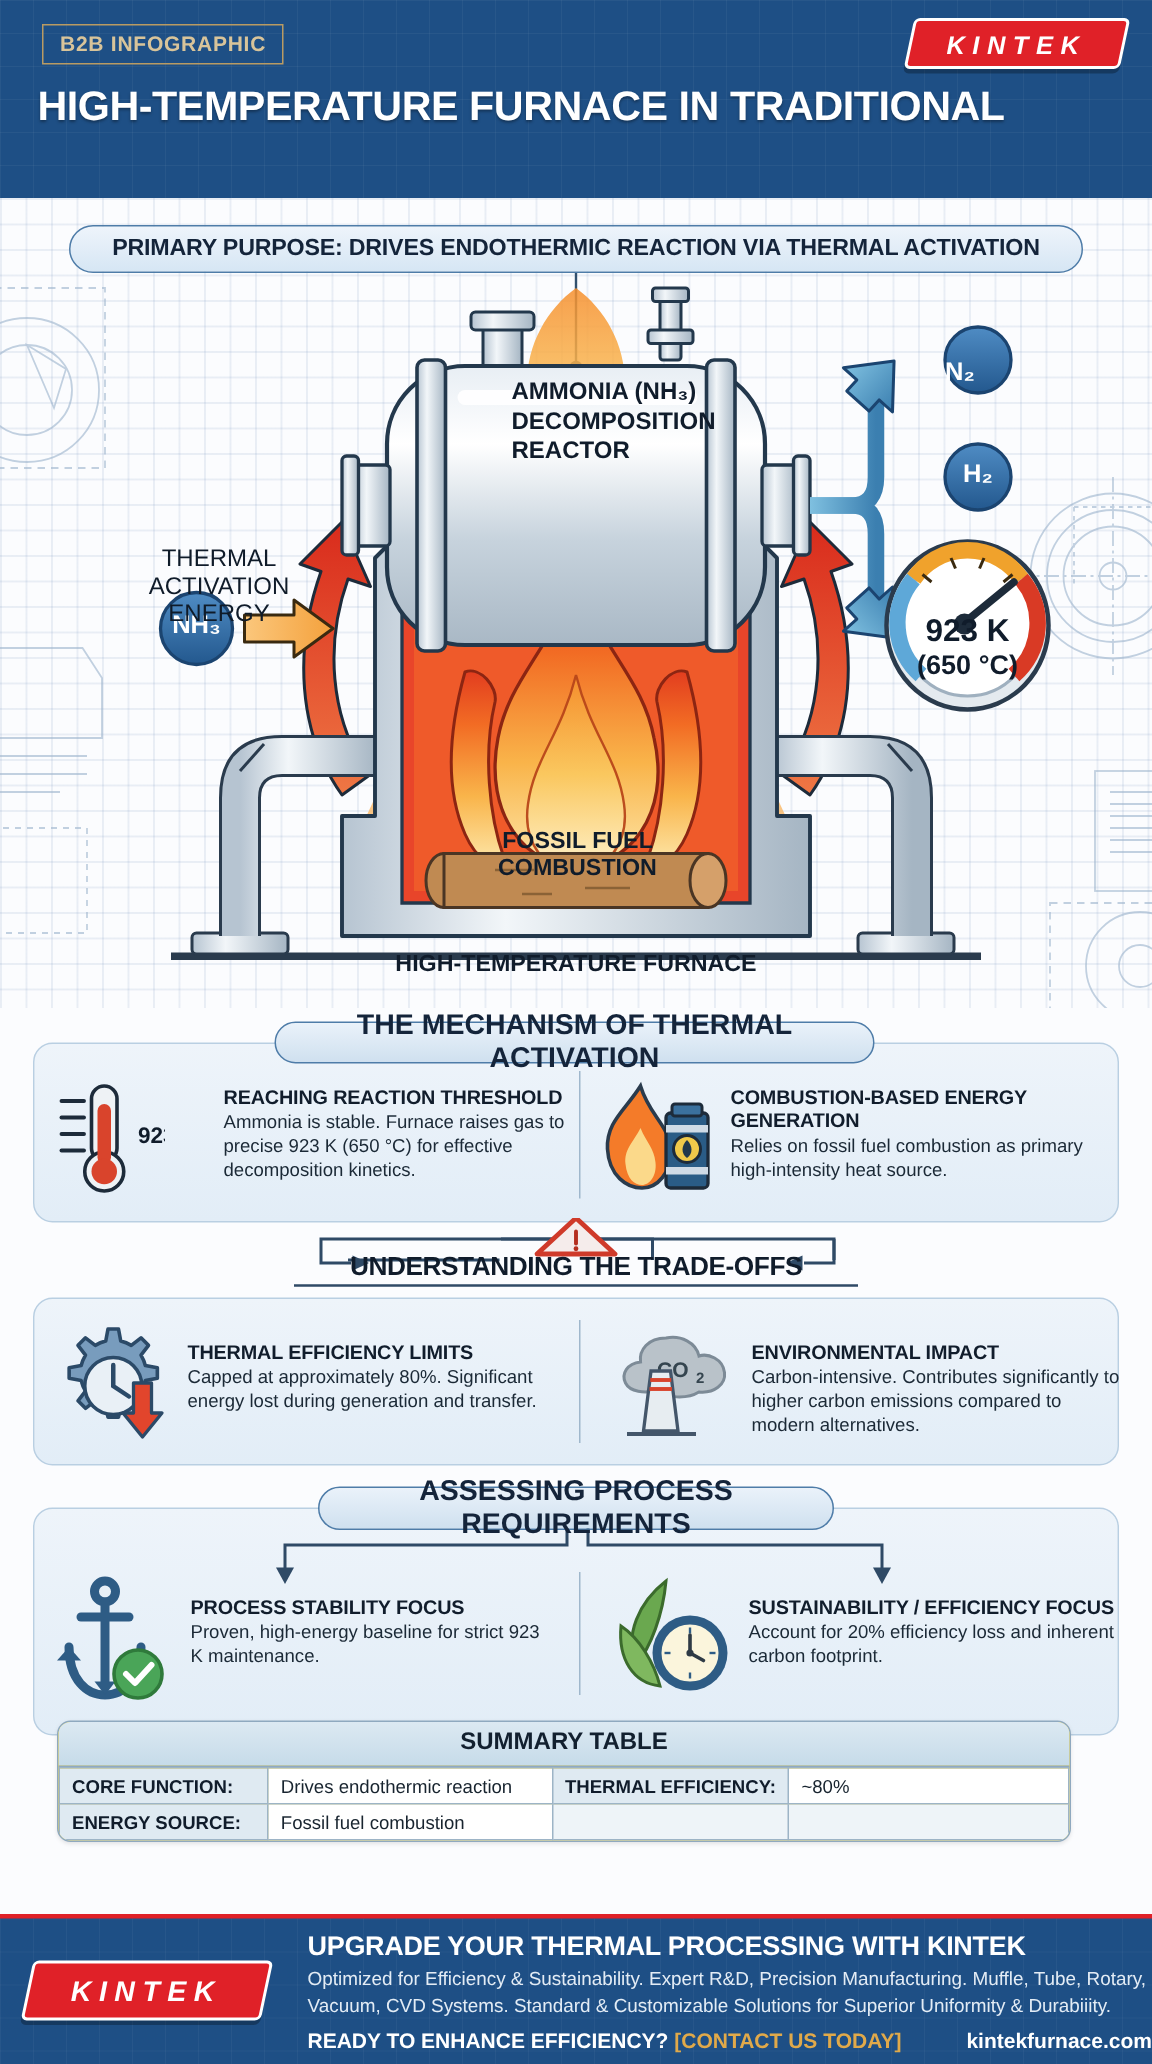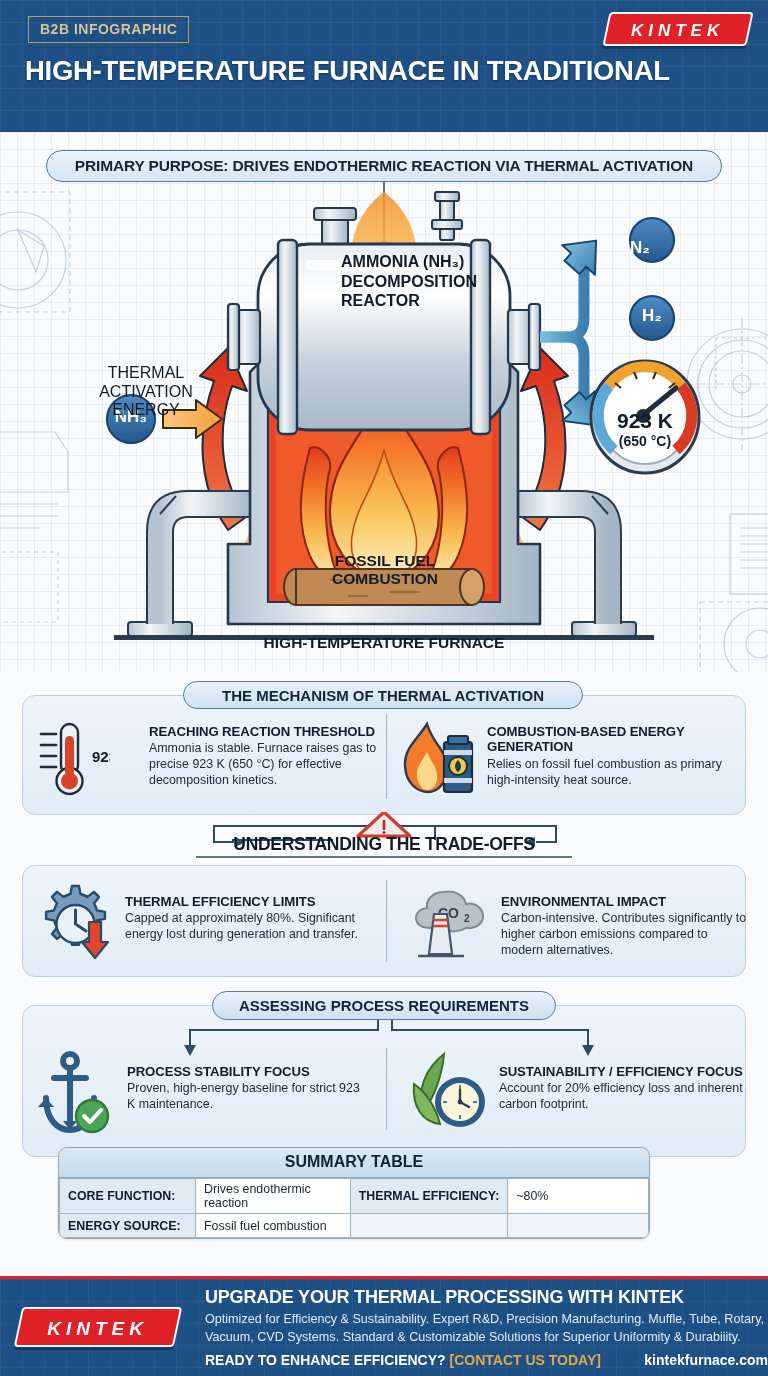--- a/index.html
+++ b/index.html
@@ -82,41 +82,41 @@
     border:1px solid #b9cfe2;
     border-radius:13px;
   }
   .sec-pill {
     position:absolute;
     background:linear-gradient(#eaf2fa,#cfe0ef);
     border:1.6px solid #4e7ca8;
     border-radius:17px;
     color:#14243a; font-weight:bold; text-align:center;
     display:flex; align-items:center; justify-content:center;
-    font-size:15px; z-index:5;
+    font-size:19px; z-index:5;
   }
   .col-h {
     font-weight:bold; font-size:13.2px; color:#111d2c; line-height:1.17;
     letter-spacing:-.1px; margin-bottom:2px;
   }
   .col-b { font-size:12.4px; color:#1b2936; line-height:1.28; }
   .divider { position:absolute; width:1px; background:#9fb7cc; }
 
   .row2 { position:absolute; display:flex; gap:9px; align-items:flex-start; }
   .ico { flex:0 0 auto; }
 
   
   .tradeoff-title {
     position:absolute; font-weight:bold; font-size:17.5px; color:#101c2b;
     letter-spacing:-.3px; text-align:center; width:100%;
   }
 
   
   .sumtable {
-    position:absolute; left:58px; top:1147px; width:592px;
+    position:absolute; left:38px; top:1147px; width:676px;
     border:1.5px solid #8fa9bf; border-radius:9px; overflow:hidden;
     background:#fde047;
     box-shadow:0 1px 3px rgba(0,0,0,.1);
   }
   .sum-h {
     background:linear-gradient(#dce9f2,#c6dbe9);
     text-align:center; font-weight:bold; font-size:16px; color:#12202f;
     padding:5px 0 6px; border-bottom:1px solid #8fa9bf;
   }
   table { border-collapse:collapse; width:100%; }
@@ -377,21 +377,21 @@
     <div style="position:absolute;left:630px;top:174px;width:44px;text-align:center;color:#fff;font-weight:bold;font-size:17px;">H₂</div>
 
     <div style="position:absolute;left:88px;top:232px;width:116px;text-align:center;font-weight:normal;font-size:16px;color:#0f1b29;line-height:1.16;">
       <div>THERMAL</div>
       <div>ACTIVATION</div>
       <div>ENERGY</div>
     </div>
 
     <div style="position:absolute;left:592px;top:278px;width:106px;text-align:center;">
       <div style="font-weight:bold;font-size:21px;color:#101c2b;line-height:1;">923 K</div>
-      <div style="font-weight:bold;font-size:14px;color:#101c2b;margin-top:2px;">(650 °C)</div>
+      <div style="font-weight:bold;font-size:18px;color:#101c2b;margin-top:2px;">(650 °C)</div>
     </div>
 
     <div style="position:absolute;left:292px;top:420px;width:186px;text-align:center;font-weight:bold;font-size:15.5px;color:#101c2b;line-height:1.17;">
       <div>FOSSIL FUEL</div>
       <div>COMBUSTION</div>
     </div>
     <div style="position:absolute;left:214px;top:502px;width:340px;text-align:center;font-weight:bold;font-size:15.5px;color:#101c2b;">HIGH-TEMPERATURE FURNACE</div>
   </div>
 
   <div class="sec-pill" style="left:183px;top:681px;width:400px;height:28px;">THE MECHANISM OF THERMAL ACTIVATION</div>

